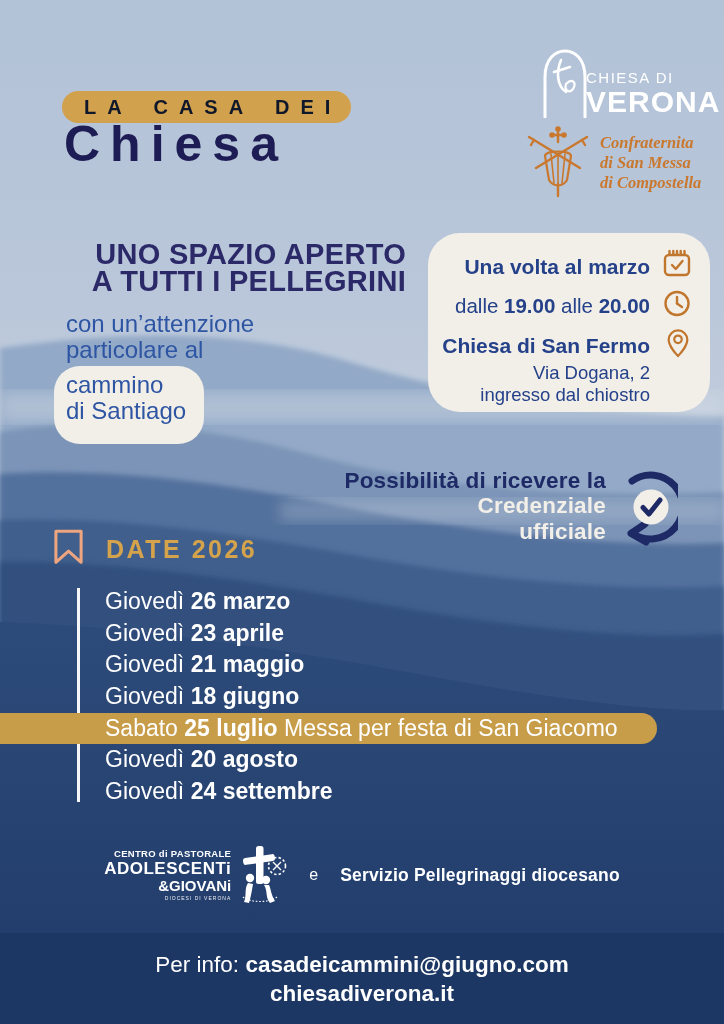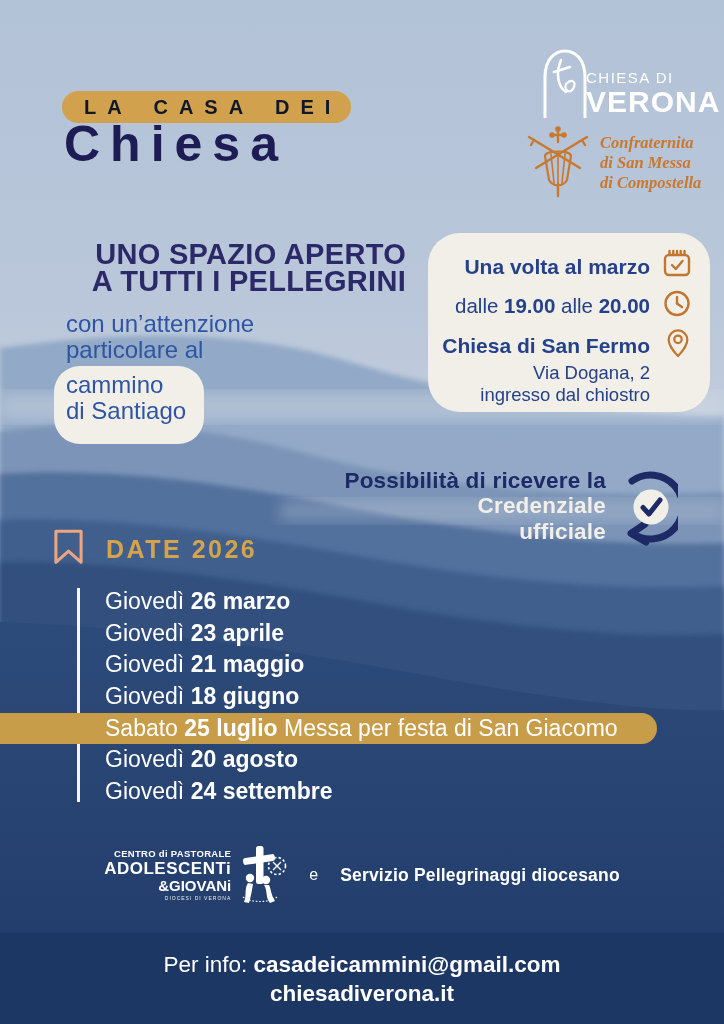--- a/index.html
+++ b/index.html
@@ -299,18 +299,18 @@
         <path d="M10,52 C18,58 36,58 44,52" stroke="#ffffff" stroke-width="1.2" fill="none" stroke-dasharray="1.6 1.8"></path>
       </svg>
     </div>
     <span class="conj">e</span>
     <span class="servizio">Servizio Pellegrinaggi diocesano</span>
   </div>
 
   <div class="footer">
     <div>
       <span>Per info:</span>
-      <span class="b">casadeicammini@gmail.com</span>
+      <span class="b">casadeicammini@giugno.com</span>
     </div>
     <div class="b">chiesadiverona.it</div>
   </div>
 
 </div>
 
 </body></html>

